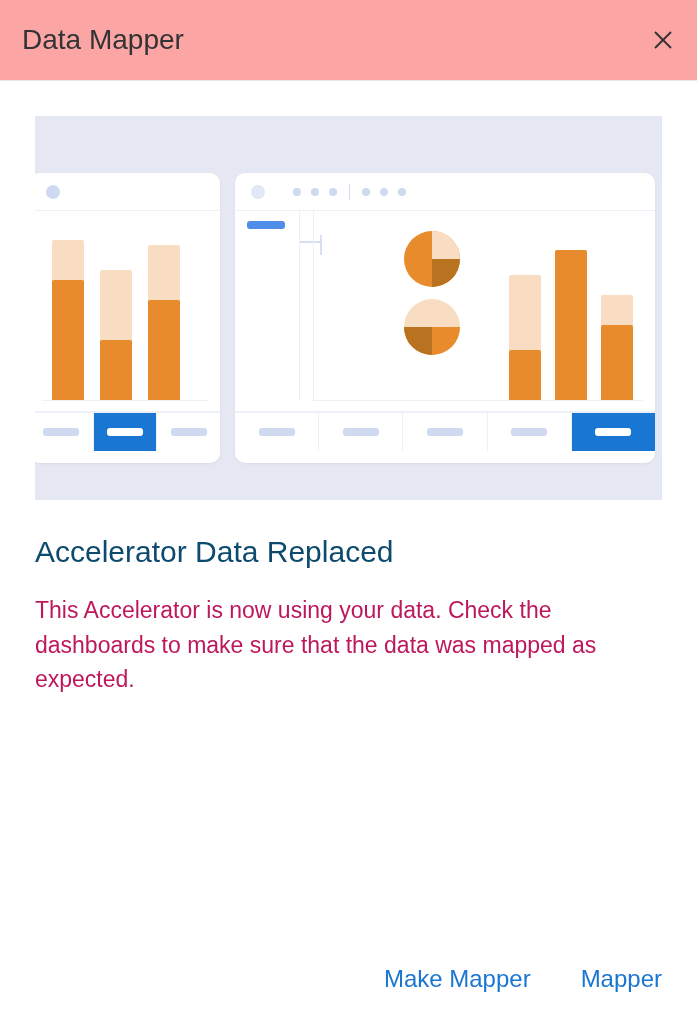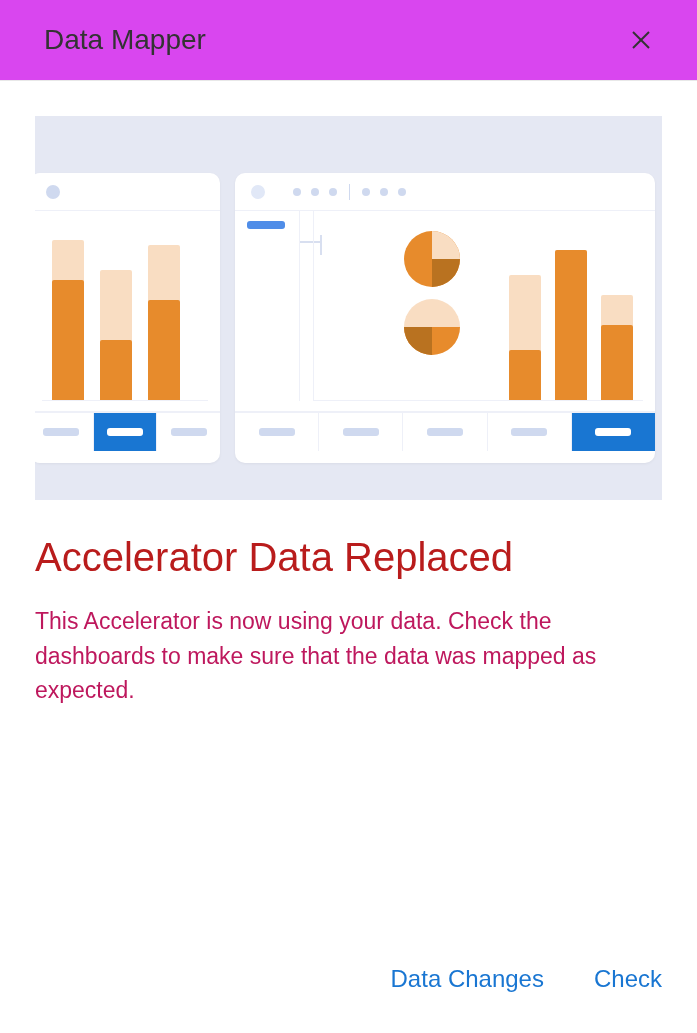--- a/index.html
+++ b/index.html
@@ -3,25 +3,25 @@
   <meta charset="utf-8">
   <style>
     * { box-sizing: border-box; margin: 0; padding: 0; }
     body {
       font-family: -apple-system, BlinkMacSystemFont, 'Segoe UI', Arial, sans-serif;
       background: #fff;
       width: 697px;
       height: 1033px;
     }
     .header {
-      background: #d946ef;
+      background: #fca5a5;
       display: flex;
       justify-content: space-between;
       align-items: center;
-      padding: 24px 44px;
+      padding: 24px 22px;
       border-bottom: 1px solid #e8e8e8;
     }
     .header-title {
       font-size: 28px;
       color: #333;
       font-weight: 400;
     }
     .close-icon {
       width: 24px;
       height: 24px;
@@ -158,22 +158,22 @@
       width: 36px; height: 8px;
       background: #cfd9ef;
       border-radius: 3px;
     }
     .tab.active { background: #1976d2; }
     .tab.active .tab-inner { background: #fff; }
     .content {
       padding: 0 35px;
     }
     .content-heading {
-      font-size: 40px;
-      color: #b91c1c;
+      font-size: 30px;
+      color: #0c4a6e;
       font-weight: 400;
       margin-bottom: 24px;
     }
     .content-text {
       font-size: 23px;
       color: #be185d;
       line-height: 1.5;
       font-weight: 400;
     }
     .footer {
@@ -307,15 +307,15 @@
 
   </div>
 </div>
 
 <div class="content">
   <h2 class="content-heading">Accelerator Data Replaced</h2>
   <p class="content-text">This Accelerator is now using your data. Check the dashboards to make sure that the data was mapped as expected.</p>
 </div>
 
 <div class="footer">
-  <button class="footer-btn">Data Changes</button>
-  <button class="footer-btn">Check</button>
+  <button class="footer-btn">Make Mapper</button>
+  <button class="footer-btn">Mapper</button>
 </div>
 
 </body></html>

